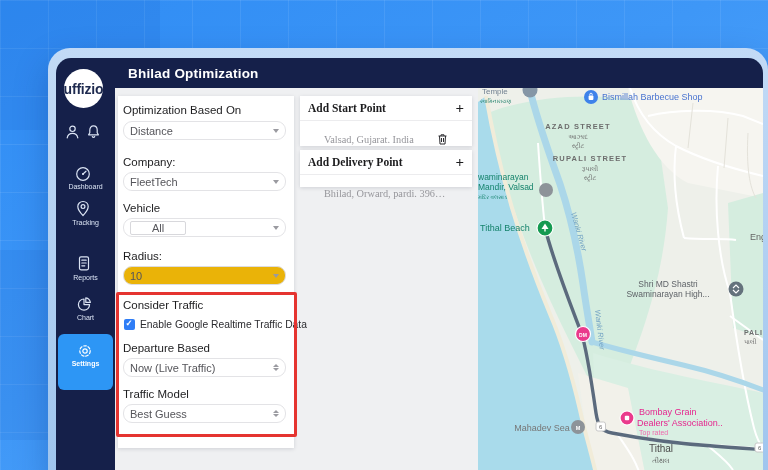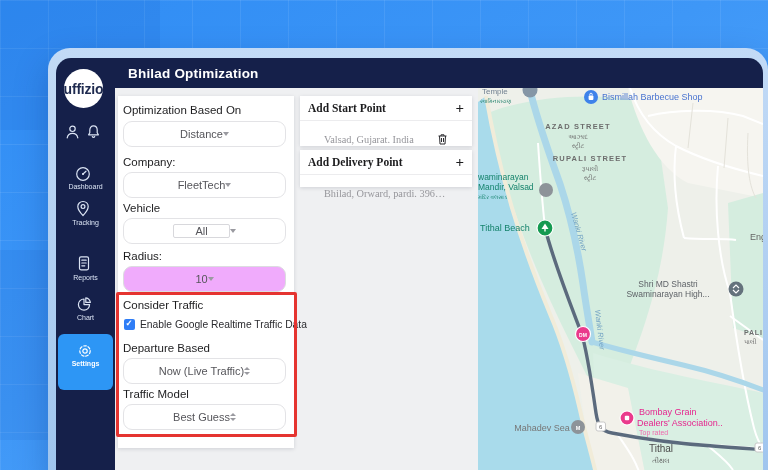--- a/index.html
+++ b/index.html
@@ -34,24 +34,24 @@
   .active-block{ position:absolute; left:2px; top:276px; width:55px; height:56px;
     border-radius:6px; background:#2d96f5; }
   .side-label.active{ color:#fff; font-weight:700; }
   svg.sicon{ stroke:#dbe4f4; fill:none; stroke-width:1.2; stroke-linecap:round; stroke-linejoin:round; }
 
   
   .form-panel{ position:absolute; left:59px; top:30px; width:363px; height:390px; background:#eff0f2; }
   .card{ position:absolute; background:#fff; border-radius:0; box-shadow:0 1px 4px rgba(16,24,40,.14);font-family:Liberation Serif, serif; }
   .card1{ left:3px; top:8px; width:176px; height:352px; }
   .flabel{ position:absolute; left:8px; font-size:11.5px; font-weight:400; color:#1d1d1f; }
-  .sel{ position:absolute; left:8px; width:163px; height:26px; background:#fff;
+  .sel{ position:absolute; left:8px; width:163px; height:19px; background:#fff;
     border:1px solid #e3e3e6; border-radius:9px; display:flex; align-items:center;
-    justify-content:center; padding:0 6px; font-size:11px; color:#55555a; }
-  .sel.gray{ background:#f0abfc; border-color:#dcdce0; }
+    justify-content:space-between; padding:0 6px; font-size:11px; color:#55555a; }
+  .sel.gray{ background:#eab308; border-color:#dcdce0; }
   .caret{ width:0; height:0; border-left:3.5px solid transparent; border-right:3.5px solid transparent;
     border-top:4px solid #9a9aa0; }
   .ud{ display:flex; flex-direction:column; gap:1.5px; align-items:center; }
   .ud i{ width:0; height:0; border-left:3px solid transparent; border-right:3px solid transparent; }
   .ud .up{ border-bottom:3.5px solid #9a9aa0; } .ud .dn{ border-top:3.5px solid #9a9aa0; }
   .chip{ border:1px solid #d8d8dc; border-radius:2px; padding:0 21px; height:14px;
     display:flex; align-items:center; font-size:11px; color:#55555a; }
   .red-rect{ position:absolute; left:1px; top:204px; width:181px; height:145px;
     border:3px solid #e53430; border-radius:2px; pointer-events:none; z-index:4; }
   .cbrow{ position:absolute; left:9px; display:flex; align-items:center; gap:5px; }

